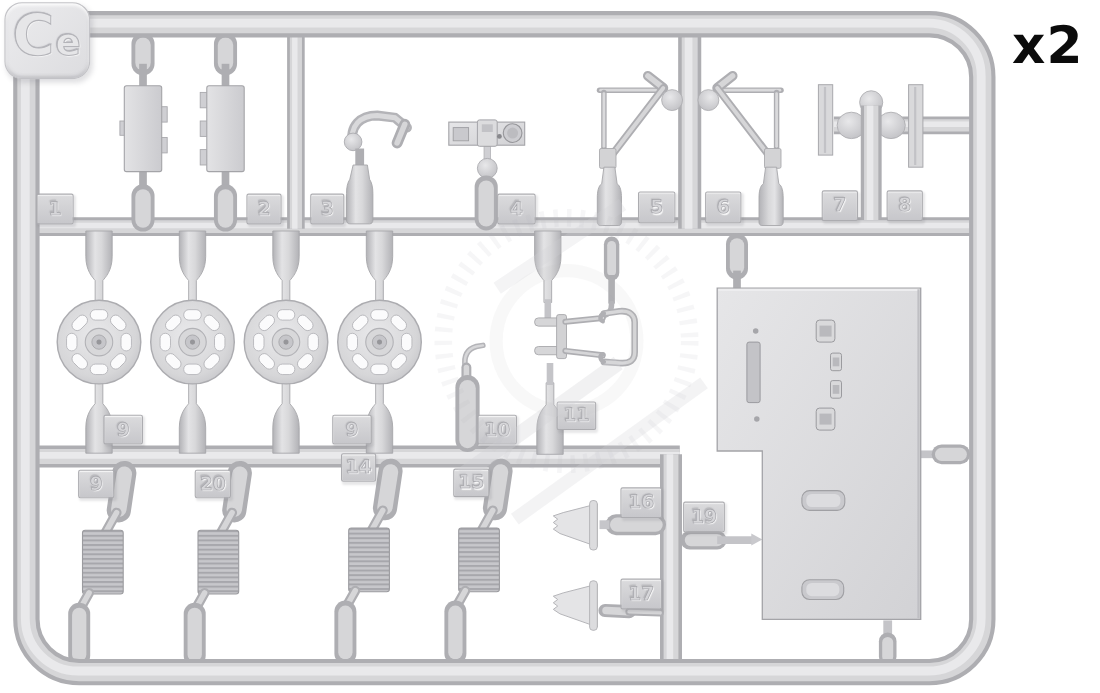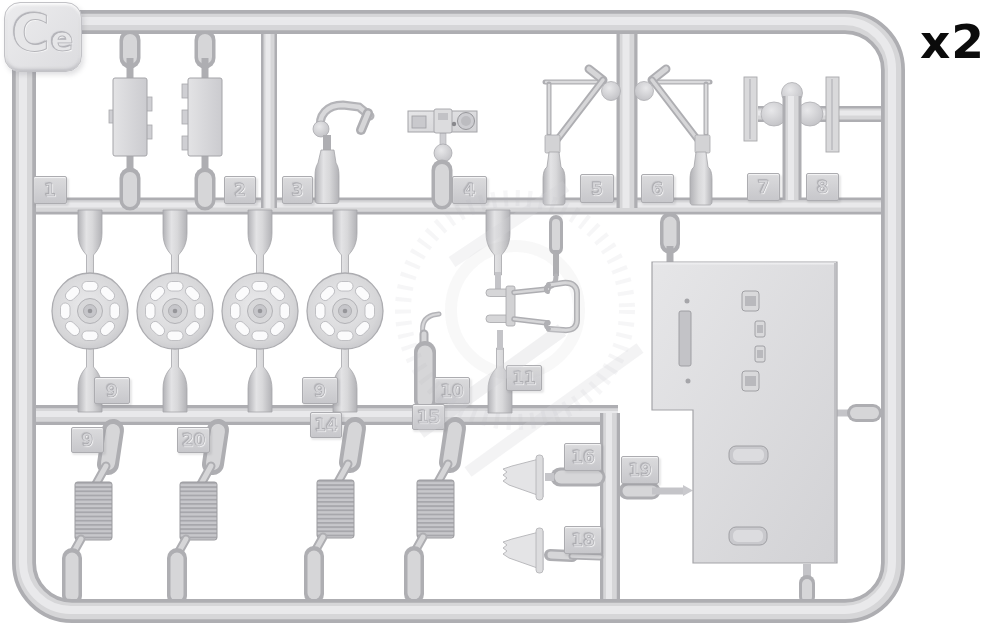--- a/index.html
+++ b/index.html
@@ -353,28 +353,28 @@
     </div>
 <div class="tag" style="left:71px;top:427px;width:31px;height:24px">
       <span>9</span>
     </div>
 <div class="tag" style="left:177px;top:427px;width:31px;height:24px">
       <span>20</span>
     </div>
 <div class="tag" style="left:310px;top:412px;width:30px;height:24px">
       <span>14</span>
     </div>
-<div class="tag" style="left:412px;top:404px;width:31px;height:24px">
+<div class="tag" style="left:412px;top:426px;width:31px;height:24px">
       <span>15</span>
     </div>
 <div class="tag" style="left:564px;top:443px;width:36px;height:26px">
       <span>16</span>
     </div>
 <div class="tag" style="left:564px;top:526px;width:36px;height:26px">
-      <span>18</span>
+      <span>17</span>
     </div>
 <div class="tag" style="left:621px;top:456px;width:36px;height:26px">
       <span>19</span>
     </div>
 
 <svg class="overlay" width="1000" height="630" viewBox="0 0 1000 630">
   <circle cx="515" cy="310" r="112" fill="none" stroke="#b9b9be" stroke-width="16" opacity="0.12" stroke-dasharray="4 8"></circle>
   <circle cx="515" cy="310" r="64" fill="none" stroke="#b9b9be" stroke-width="12" opacity="0.10"></circle>
   <line x1="420" y1="432" x2="562" y2="330" stroke="#d2d2d6" stroke-width="14" opacity="0.30"></line>
   <line x1="468" y1="472" x2="640" y2="348" stroke="#d2d2d6" stroke-width="12" opacity="0.26"></line>

